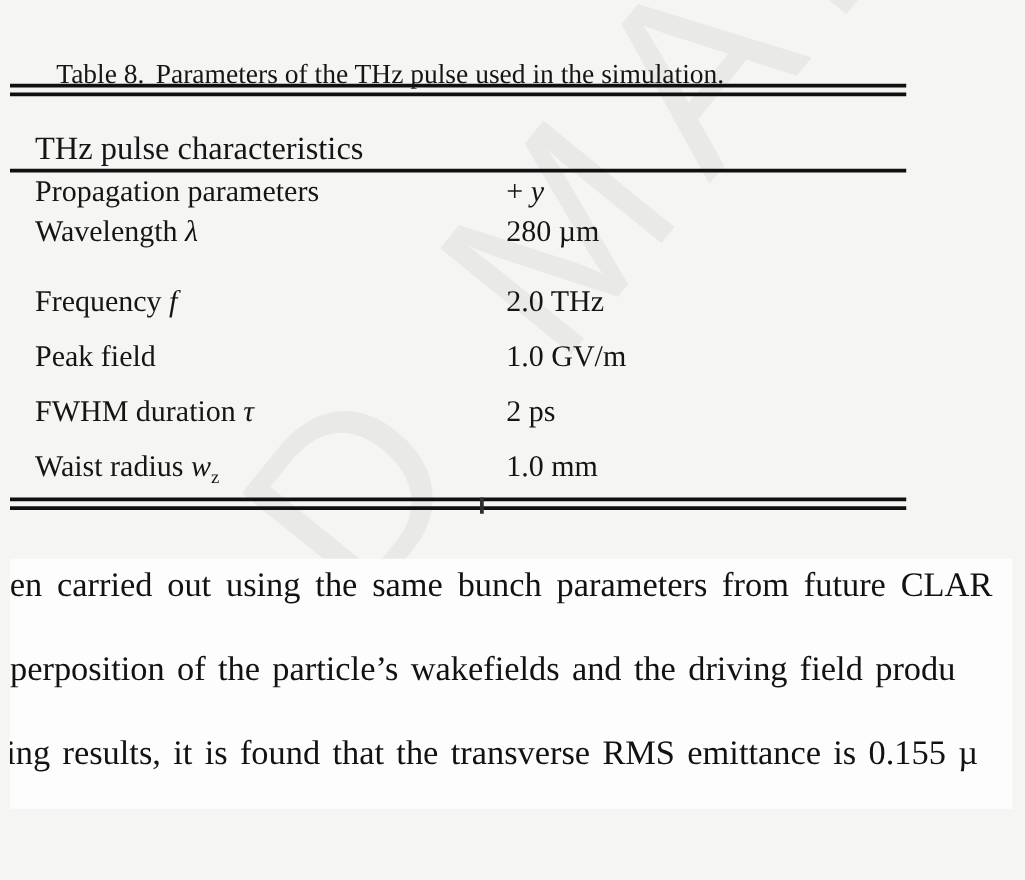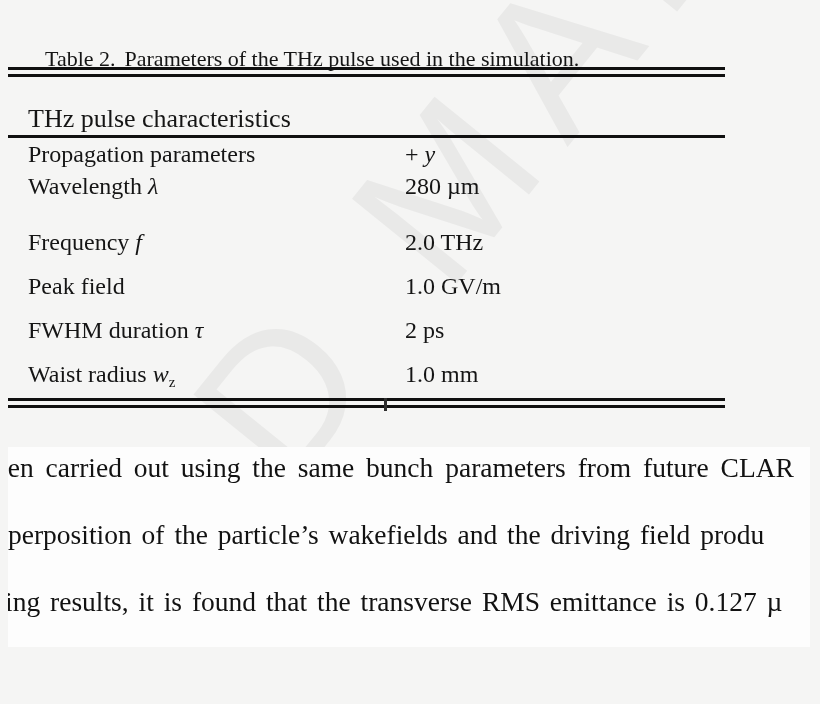--- a/index.html
+++ b/index.html
@@ -41,21 +41,21 @@
   .line-0{left:-14px;top:4px;word-spacing:5px;}
   .line-1{left:0px;top:71px;word-spacing:3px;}
   .line-2{left:-3px;top:138px;word-spacing:3px;}
 </style>
 </head>
 <body>
 
 <div class="watermark">D MAN</div>
 
 <div class="abs caption">
-  <span class="cap-label">Table 2.</span><span>Parameters of the THz pulse used in the simulation.</span>
+  <span class="cap-label">Table 8.</span><span>Parameters of the THz pulse used in the simulation.</span>
 </div>
 
 <div class="abs rule rule-double" style="top:67px;"></div>
 
 <div class="abs thead">THz pulse characteristics</div>
 
 <div class="abs rule rule-single" style="top:135px;"></div>
 
 <div class="abs trow" style="top:141px;">
   <span class="cell-label"><span>Propagation parameters</span><span class="it"></span><span class="sub"></span></span>
@@ -81,14 +81,14 @@
   <span class="cell-label"><span>Waist radius </span><span class="it">w</span><span class="sub">z</span></span>
   <span class="cell-value"><span>1.0 mm</span><span class="it"></span></span>
 </div>
 
 <div class="abs rule rule-double" style="top:398px;"></div>
 <div class="abs tick"></div>
 
 <div class="abs text-band">
   <div class="bodyline line-0">hen carried out using the same bunch parameters from future CLAR</div>
   <div class="bodyline line-1">perposition of the particle’s wakefields and the driving field produ</div>
-  <div class="bodyline line-2">ing results, it is found that the transverse RMS emittance is 0.127 µ</div>
+  <div class="bodyline line-2">ing results, it is found that the transverse RMS emittance is 0.155 µ</div>
 </div>
 
 </body></html>

